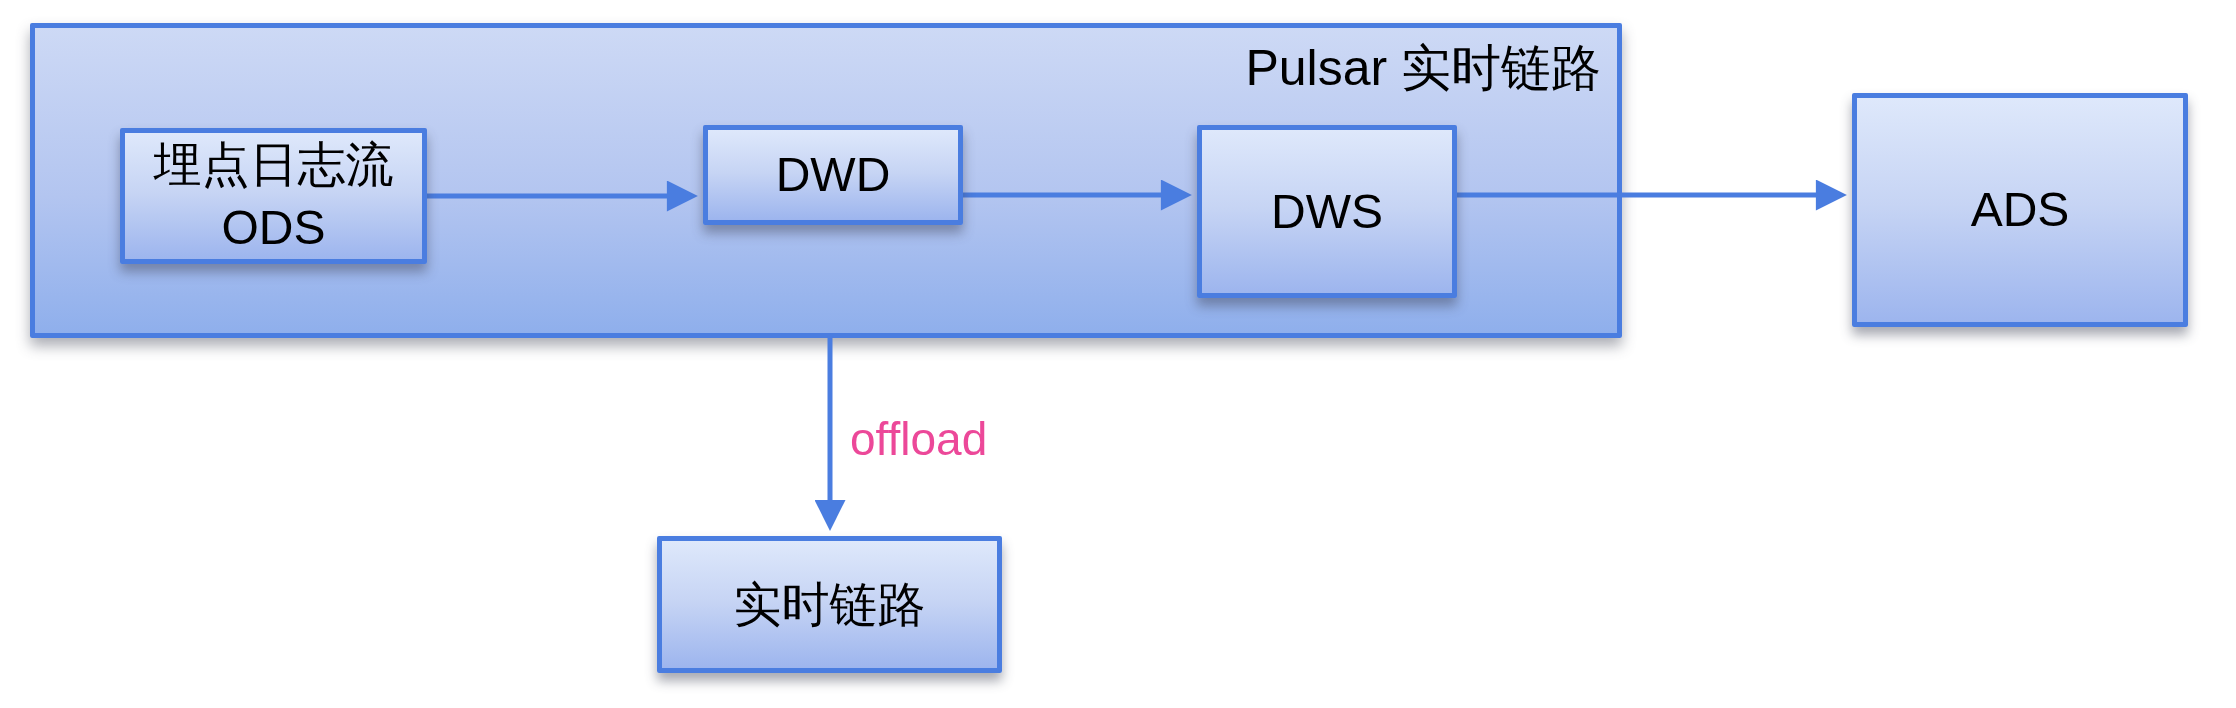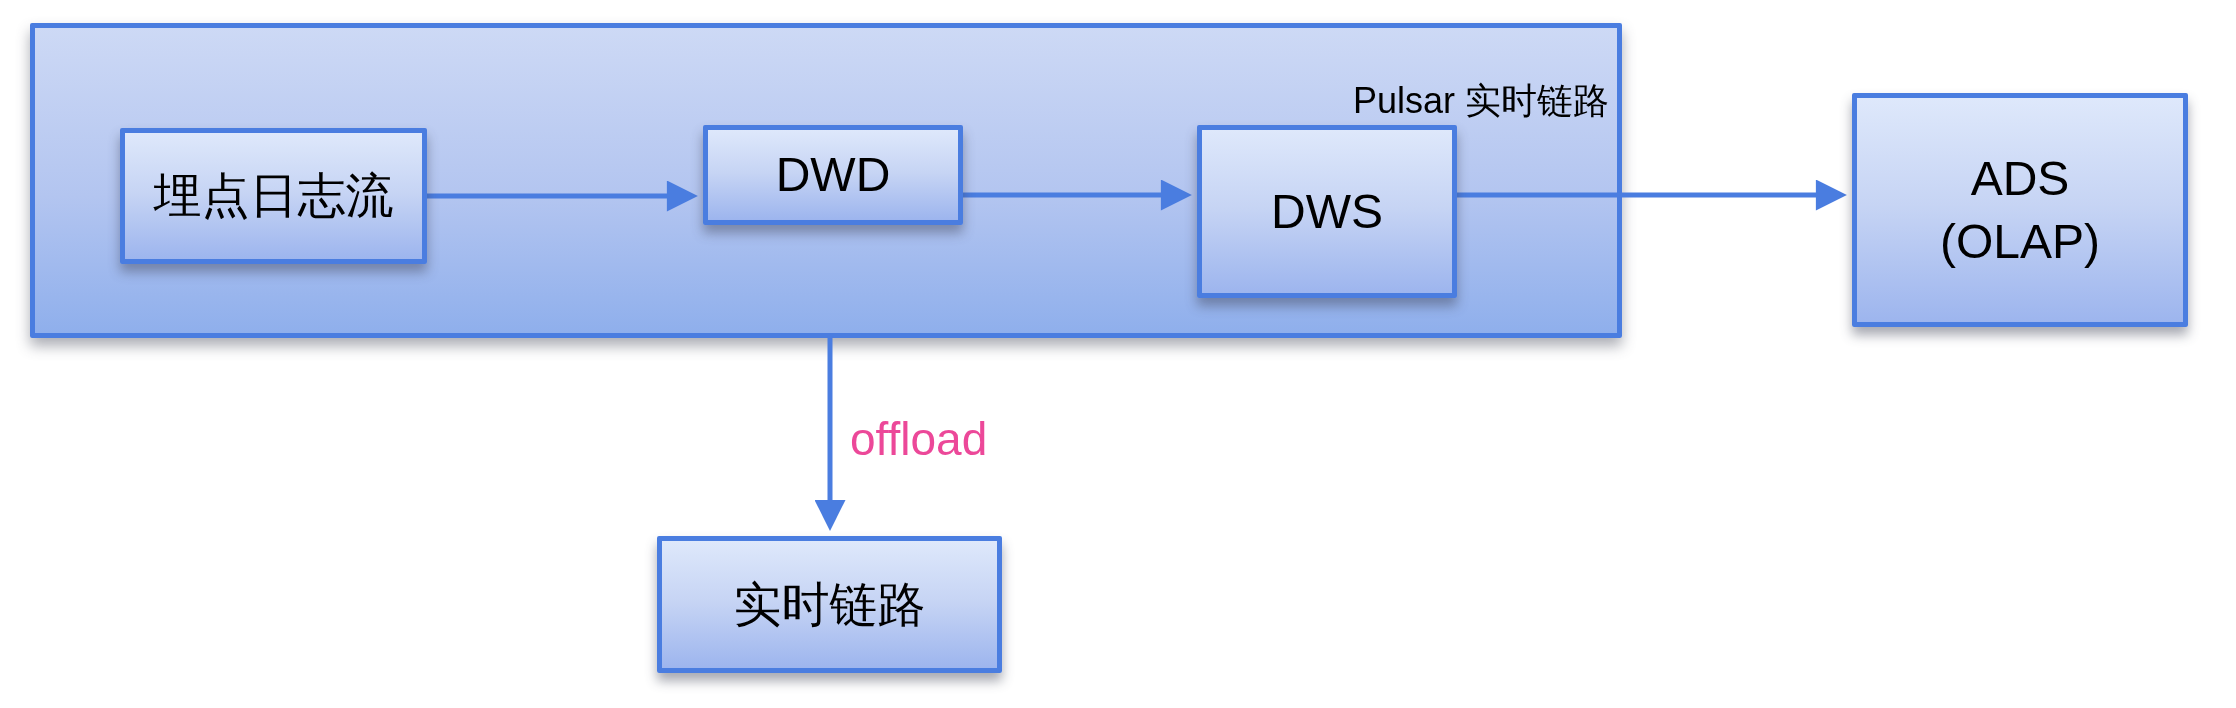--- a/index.html
+++ b/index.html
@@ -26,26 +26,25 @@
     height: 315px;
     box-sizing: border-box;
     border: 5px solid #4a7de0;
     border-radius: 2px;
     background: linear-gradient(180deg, #cdd9f5 0%, #b3c5f0 55%, #8fafec 100%);
     box-shadow: 0 8px 14px rgba(70, 75, 90, 0.45);
   }
   .group-title {
     position: absolute;
     top: 12px;
-    right: 8px;
-    font-size: 36px;
+    right: 16px;
+    font-size: 50px;
     line-height: 1.15;
     white-space: nowrap;
     color: #000000;
-    margin-top: 40px;
   }
   
   .node {
     position: absolute;
     box-sizing: border-box;
     border: 5px solid #4a7de0;
     border-radius: 2px;
     background: linear-gradient(180deg, #dee8fb 0%, #c6d4f4 48%, #9db5ee 100%);
     box-shadow: 0 8px 12px rgba(60, 65, 85, 0.45);
     display: flex;
@@ -98,33 +97,33 @@
       </marker>
     </defs>
     <line x1="427" y1="196" x2="670" y2="196" stroke="#4a7de0" stroke-width="5" marker-end="url(#ah)"></line>
     <line x1="963" y1="195" x2="1164" y2="195" stroke="#4a7de0" stroke-width="5" marker-end="url(#ah)"></line>
     <line x1="1457" y1="195" x2="1819" y2="195" stroke="#4a7de0" stroke-width="5" marker-end="url(#ah)"></line>
     <line x1="830" y1="336" x2="830" y2="503" stroke="#4a7de0" stroke-width="5" marker-end="url(#ah)"></line>
   </svg>
 
   <div class="node node-ods">
     <div>埋点日志流</div>
+    <div>ODS</div>
   </div>
 
   <div class="node node-dwd">
     <div>DWD</div>
   </div>
 
   <div class="node node-dws">
     <div>DWS</div>
   </div>
 
   <div class="node node-ads">
     <div>ADS</div>
-    <div>(OLAP)</div>
   </div>
 
   <div class="node node-storage">
     <div>实时链路</div>
   </div>
 
   <div class="edge-label">offload</div>
 
 </div>
 

